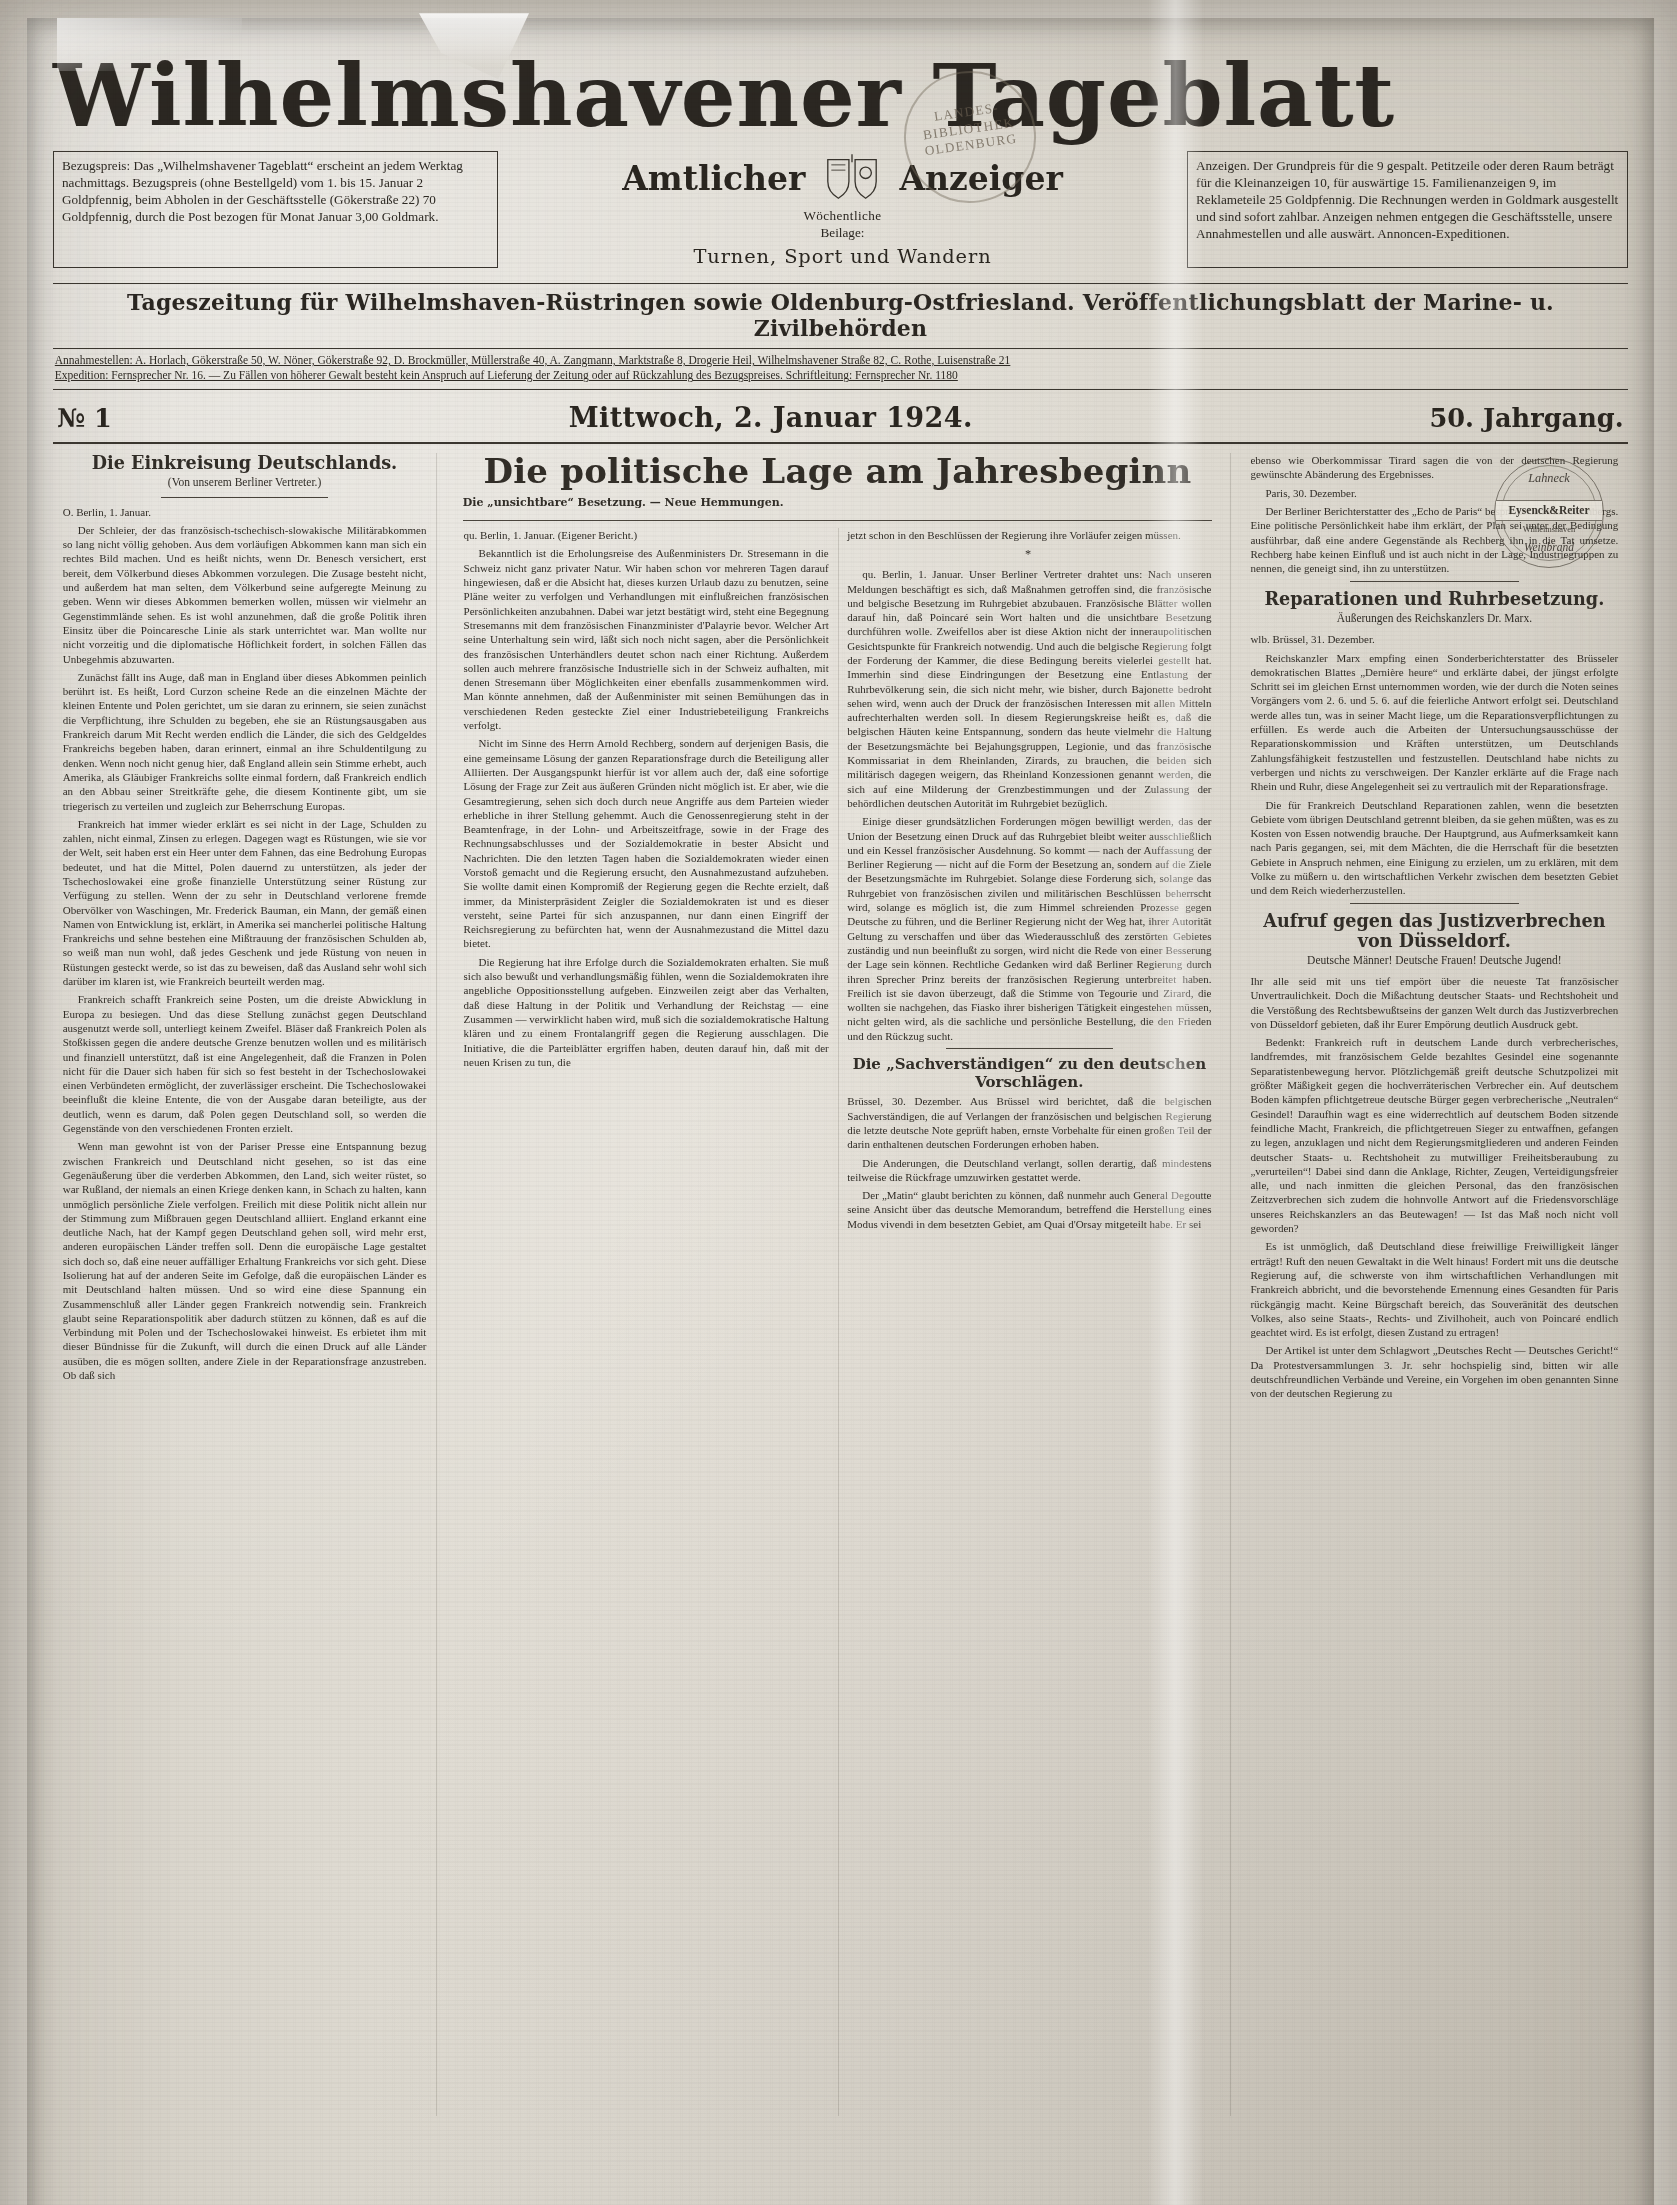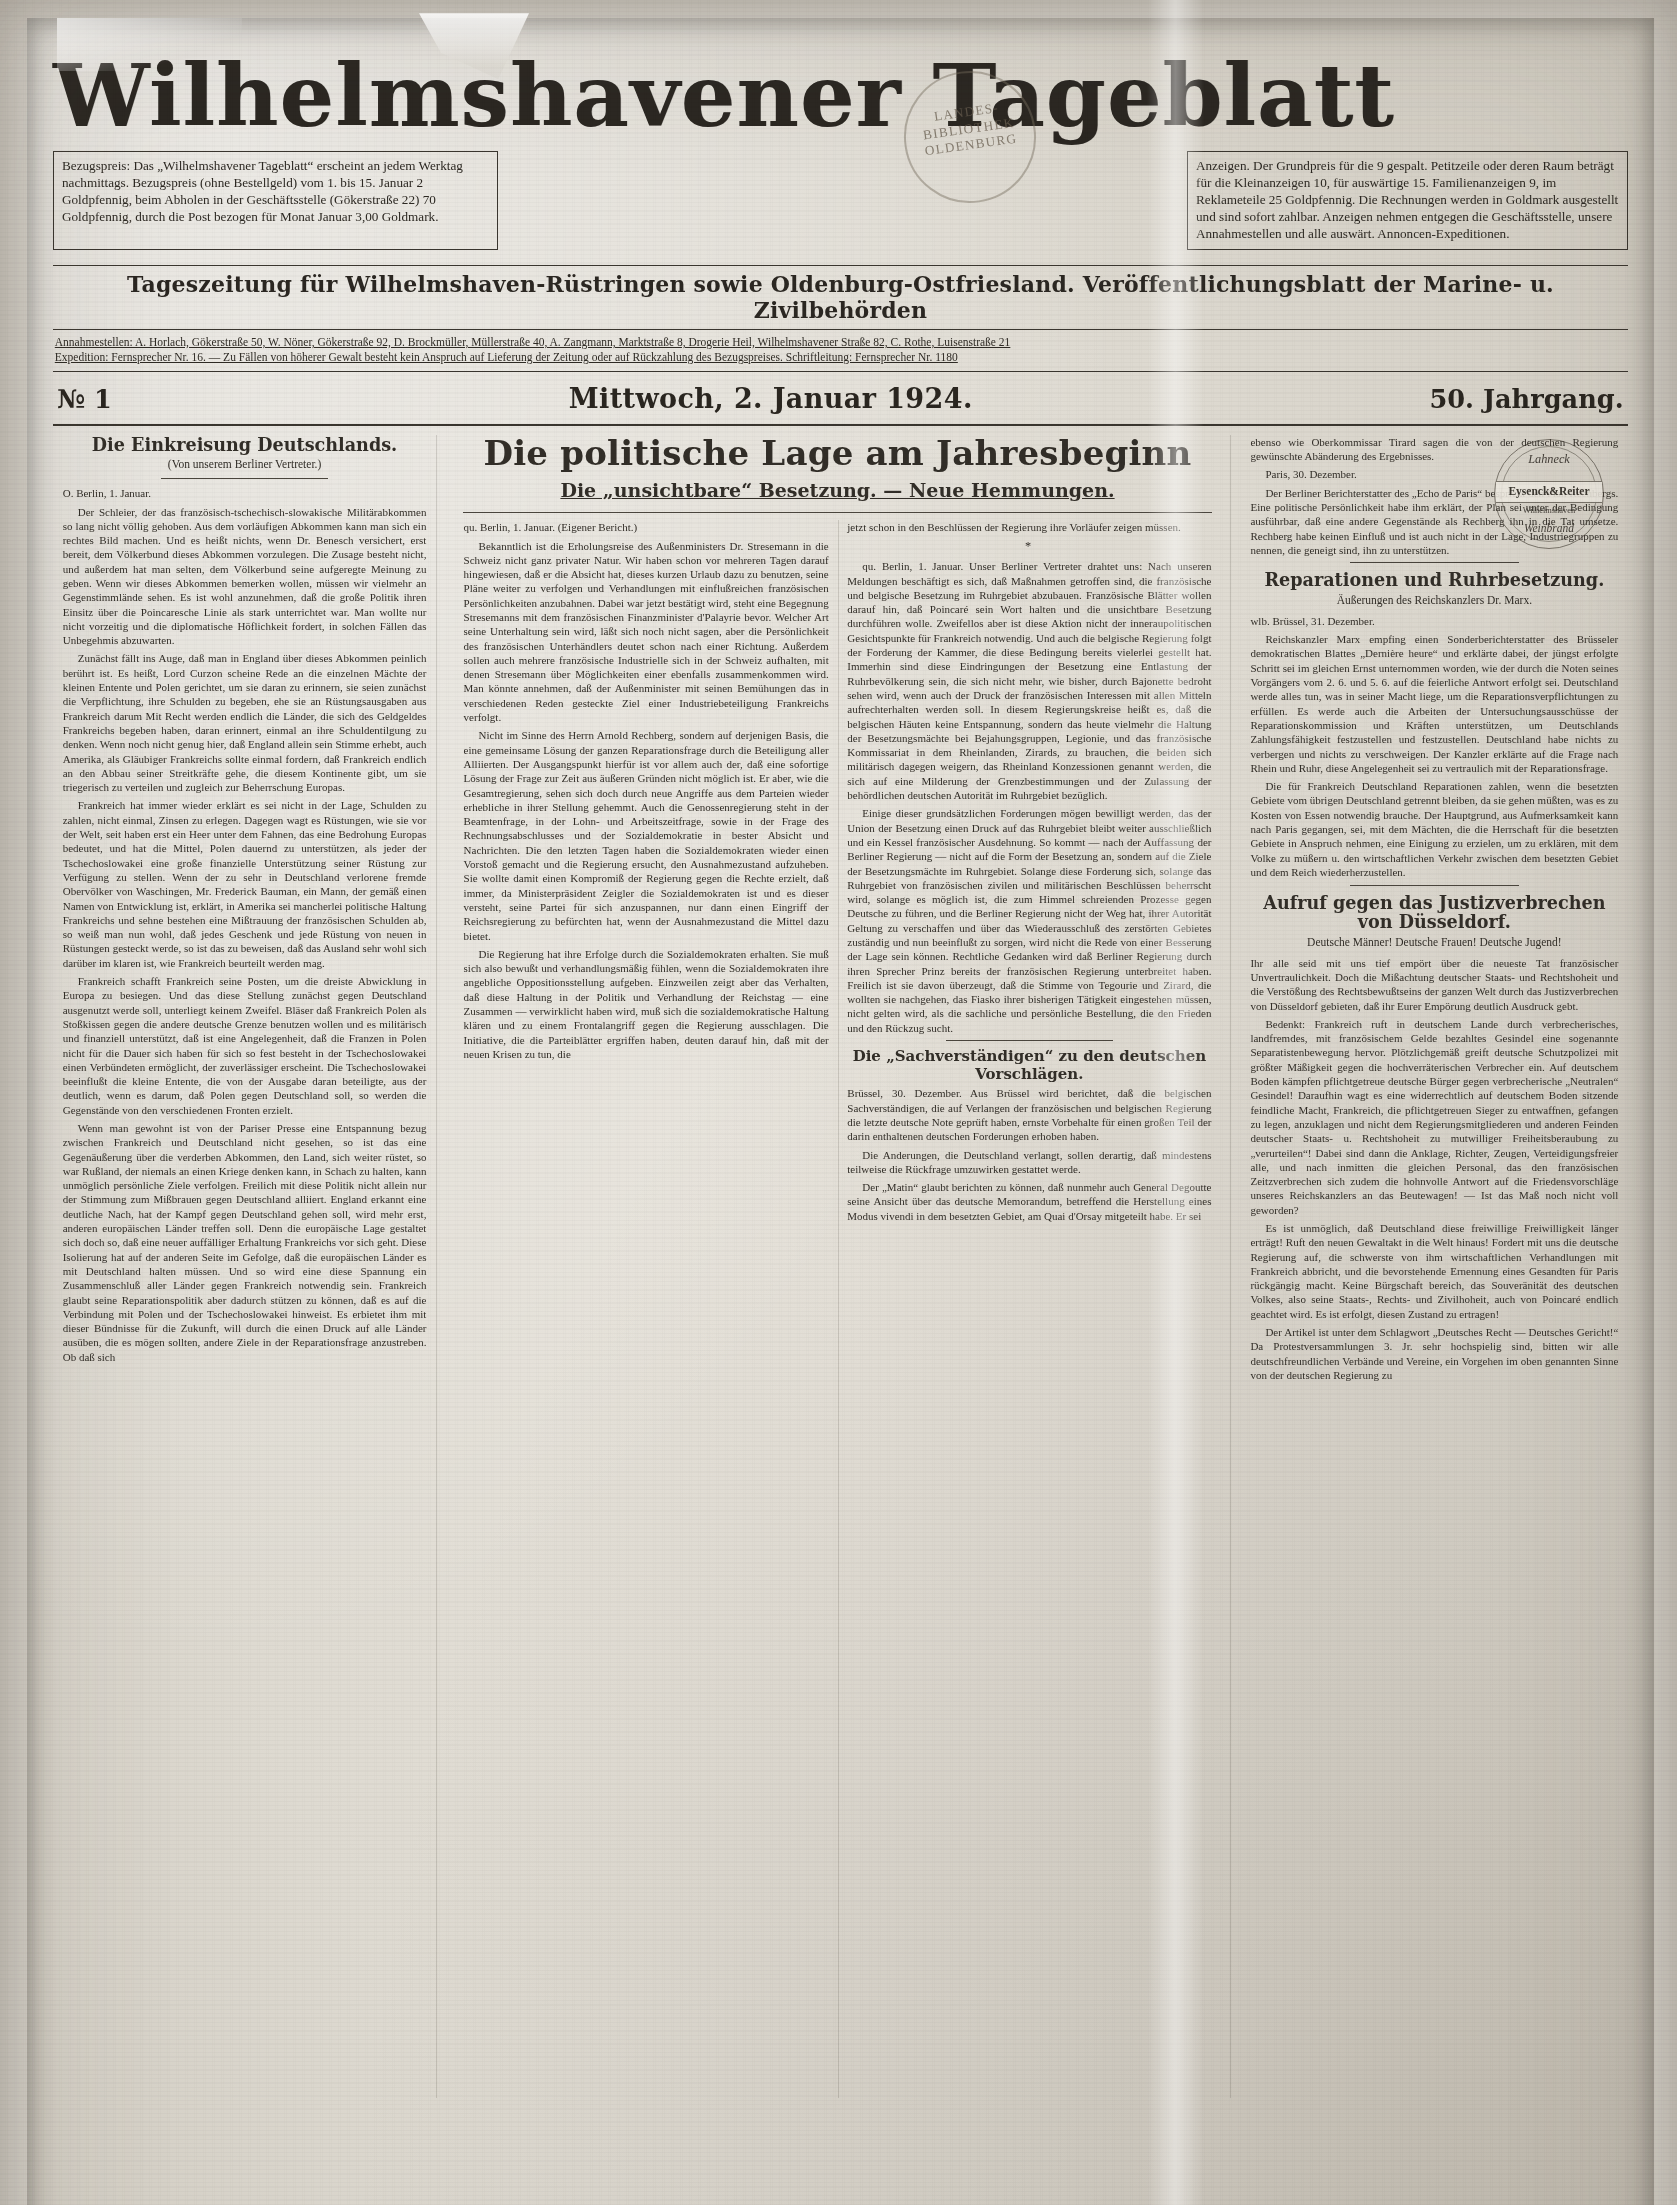--- a/index.html
+++ b/index.html
@@ -202,24 +202,23 @@
     font-weight: bold;
     font-size: 34px;
     text-align: center;
     line-height: 1.06;
     margin: 0 0 7px 0;
     letter-spacing: 0.2px;
   }
   .hl-sub {
     font-family: "DejaVu Serif", serif;
     font-weight: bold;
-    font-size: 19px;
-    text-align: center;
+    font-size: 11px;
+    text-align: left;
     margin: 0 0 9.7px 0;
-    text-decoration: underline;
   }
   .hl-col {
     font-family: "DejaVu Serif", serif;
     font-weight: bold;
     font-size: 17.6px;
     text-align: center;
     line-height: 1.12;
     margin: 0 0 2.6px 0;
   }
   .hl-col2 {
@@ -336,20 +335,38 @@
   <div class="content">
 
     <div class="masthead-wrap">
       <div class="masthead-title">Wilhelmshavener Tageblatt</div>
       <div class="library-stamp">LANDES-BIBLIOTHEK OLDENBURG</div>
     </div>
 
     <div class="subhead-row">
       <div class="boxed box-left">Bezugspreis: Das „Wilhelmshavener Tageblatt“ erscheint an jedem Werktag nachmittags. Bezugspreis (ohne Bestellgeld) vom 1. bis 15. Januar 2 Goldpfennig, beim Abholen in der Geschäftsstelle (Gökerstraße 22) 70 Goldpfennig, durch die Post bezogen für Monat Januar 3,00 Goldmark.</div>
 
+      <div class="mid-block">
+        <div class="amtlicher">
+          <span>Amtlicher</span>
+          <span class="crest">
+            <svg width="66" height="49" viewBox="0 0 150 110">
+              <path d="M20 12 L68 12 L68 62 Q68 86 44 100 Q20 86 20 62 Z" fill="none" stroke="#3a362f" stroke-width="3"></path>
+              <path d="M82 12 L130 12 L130 62 Q130 86 106 100 Q82 86 82 62 Z" fill="none" stroke="#3a362f" stroke-width="3"></path>
+              <path d="M28 24 L60 24 M28 36 L60 36" stroke="#3a362f" stroke-width="2"></path>
+              <circle cx="106" cy="42" r="13" fill="none" stroke="#3a362f" stroke-width="3"></circle>
+              <path d="M75 0 L75 18" stroke="#3a362f" stroke-width="3"></path>
+            </svg>
+          </span>
+          <span>Anzeiger</span>
+        </div>
+        <div class="mid-small">Wöchentliche</div>
+        <div class="mid-beilage">Beilage:</div>
+        <div class="mid-sport">Turnen, Sport und Wandern</div>
+      </div>
 
       <div class="boxed box-right">Anzeigen. Der Grundpreis für die 9 gespalt. Petitzeile oder deren Raum beträgt für die Kleinanzeigen 10, für auswärtige 15. Familienanzeigen 9, im Reklameteile 25 Goldpfennig. Die Rechnungen werden in Goldmark ausgestellt und sind sofort zahlbar. Anzeigen nehmen entgegen die Geschäftsstelle, unsere Annahmestellen und alle auswärt. Annoncen-Expeditionen.</div>
     </div>
 
     <div class="banner">Tageszeitung für Wilhelmshaven-Rüstringen sowie Oldenburg-Ostfriesland. Veröffentlichungsblatt der Marine- u. Zivilbehörden</div>
     <div class="fineprint">
       <span class="line">Annahmestellen: A. Horlach, Gökerstraße 50, W. Nöner, Gökerstraße 92, D. Brockmüller, Müllerstraße 40, A. Zangmann, Marktstraße 8, Drogerie Heil, Wilhelmshavener Straße 82, C. Rothe, Luisenstraße 21</span>
       <span class="line">Expedition: Fernsprecher Nr. 16. — Zu Fällen von höherer Gewalt besteht kein Anspruch auf Lieferung der Zeitung oder auf Rückzahlung des Bezugspreises.    Schriftleitung: Fernsprecher Nr. 1180</span>
     </div>
 

